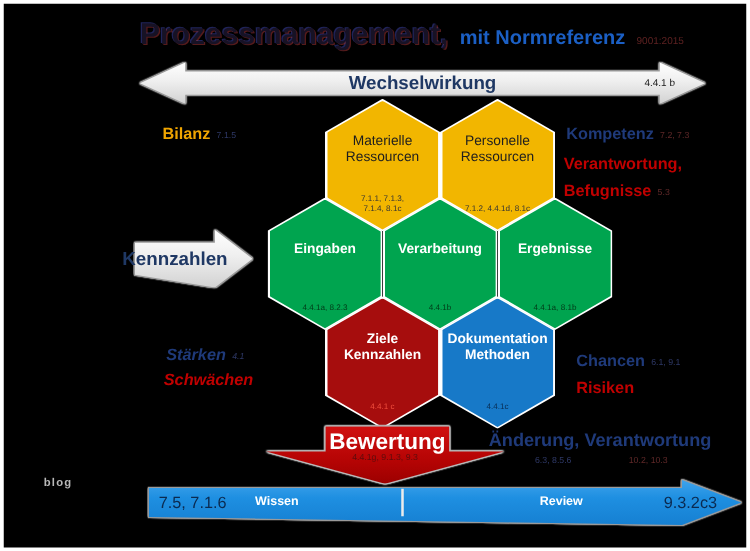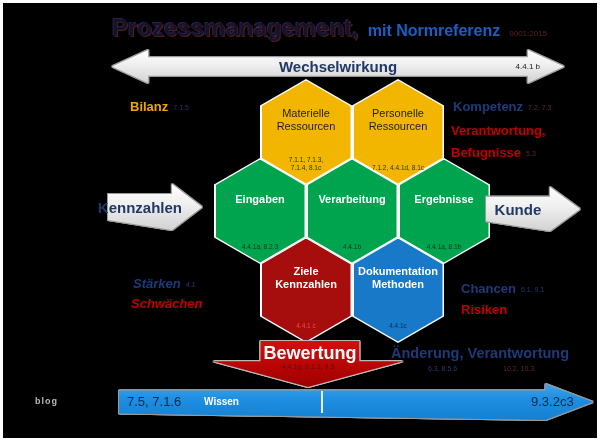--- a/index.html
+++ b/index.html
@@ -80,21 +80,21 @@
 
   
   .bar{left:119px;top:384px;width:474px;height:36px;}
   .bar .fill{background:linear-gradient(180deg,#3FA3EC 0%,#1E8FE1 40%,#1680d2 100%);
     clip-path:polygon(0 18%,90% 18%,90% 0,100% 50%,90% 100%,0 82%);}
   .bar-text{position:absolute;top:9px;height:18px;line-height:18px;}
   .bar-main{font-size:10px;font-weight:bold;color:#ffffff;text-align:center;}
   .bar-ref{font-size:13px;color:#0B2A50;}
   .bar-divider{position:absolute;left:202px;top:7px;width:2px;height:22px;background:#ececec;}
 
-  .watermark{left:35px;top:381px;font-size:9px;font-weight:bold;color:#b8b8b8;letter-spacing:1px;margin-top:15px;}
+  .watermark{left:35px;top:381px;font-size:9px;font-weight:bold;color:#b8b8b8;letter-spacing:1px;}
 </style>
 </head>
 <body>
 
 <div class="page">
   <div class="bg"></div>
 
   <div class="titlebar">
     <span class="title-ghost nowrap">Prozessmanagement,</span>
     <span class="title-blue nowrap">mit Normreferenz</span>
@@ -204,26 +204,20 @@
   <div class="side-lbl redtx italic" style="left:131px;top:296px">Schwächen</div>
 
   <div class="side-lbl navy" style="left:453px;top:99px">
     <span>Kompetenz</span><span class="faint-ref faint-red">7.2, 7.3</span>
   </div>
   <div class="side-lbl redtx" style="left:451px;top:123px">Verantwortung,</div>
   <div class="side-lbl redtx" style="left:451px;top:145px">
     <span>Befugnisse</span><span class="faint-ref faint-red">5.3</span>
   </div>
 
-  <div class="abs side-arrow kunde">
-    <div class="outlined">
-        <div class="fill light-fill"></div>
-      </div>
-    <div class="side-arrow-label">Kunde</div>
-  </div>
 
   <div class="side-lbl navy" style="left:461px;top:281px">
     <span>Chancen</span><span class="faint-ref faint-blue">6.1, 9.1</span>
   </div>
   <div class="side-lbl redtx" style="left:461px;top:302px">Risiken</div>
 
   <div class="abs bewertung">
     <div class="outlined">
         <div class="fill"></div>
       </div>
@@ -235,17 +229,18 @@
   <div class="abs aenderung-refs faint-blue nowrap" style="left:428px;">6.3, 8.5.6</div>
   <div class="abs aenderung-refs faint-red nowrap" style="left:503px;">10.2, 10.3</div>
 
   <div class="abs bar">
     <div class="outlined">
         <div class="fill"></div>
       </div>
     <div class="bar-text bar-ref" style="left:8px;">7.5, 7.1.6</div>
     <div class="bar-text bar-main" style="left:55px;width:95px;">Wissen</div>
     <div class="bar-divider"></div>
+    <div class="bar-text bar-main" style="left:285px;width:90px;">Review</div>
     <div class="bar-text bar-ref" style="left:412px;">9.3.2c3</div>
   </div>
 
   <div class="abs watermark">blog</div>
 </div>
 
 </body></html>

